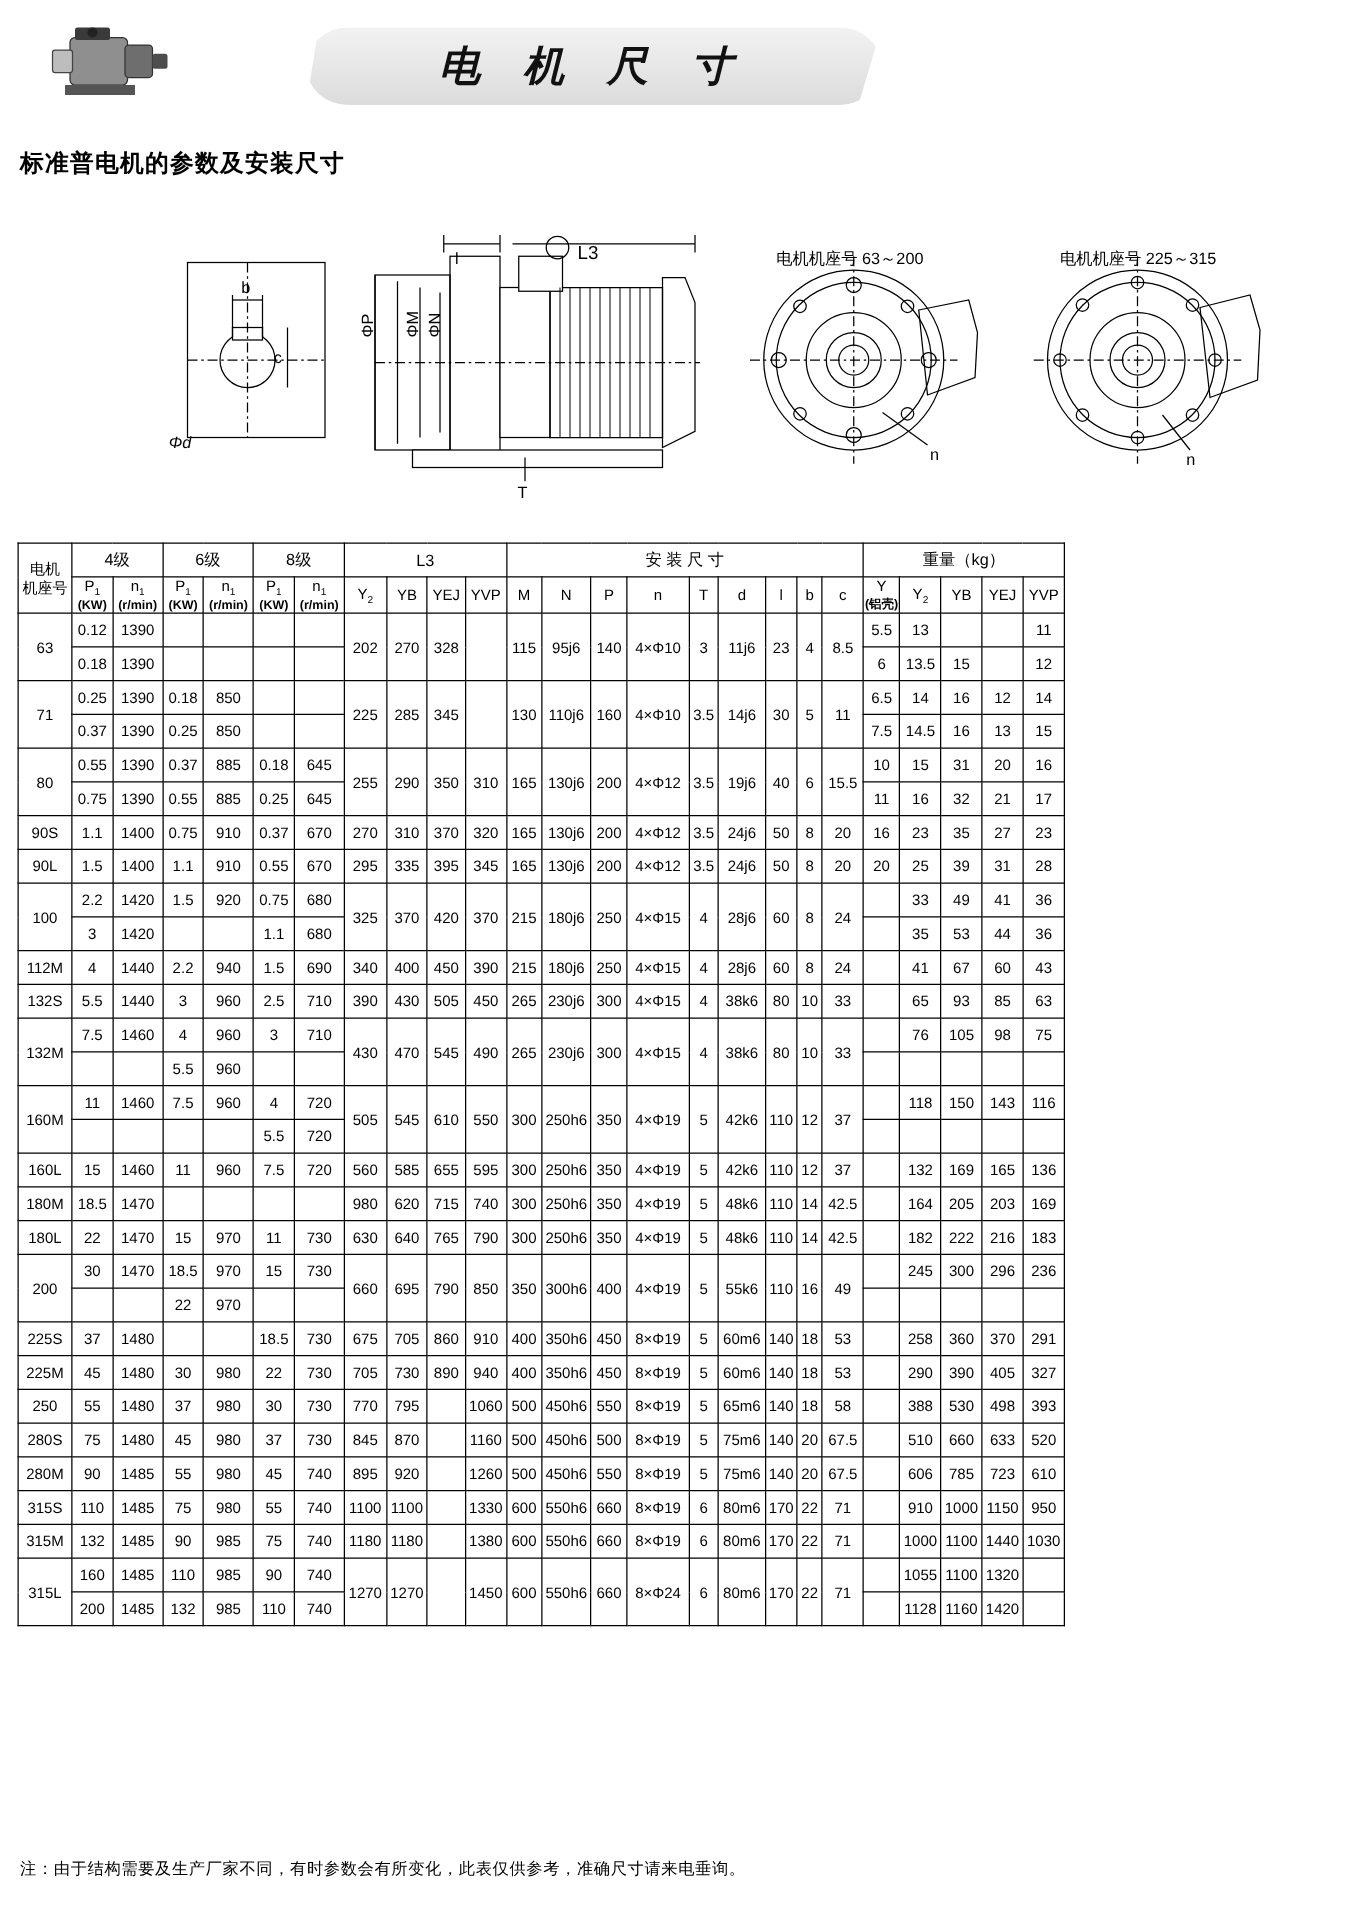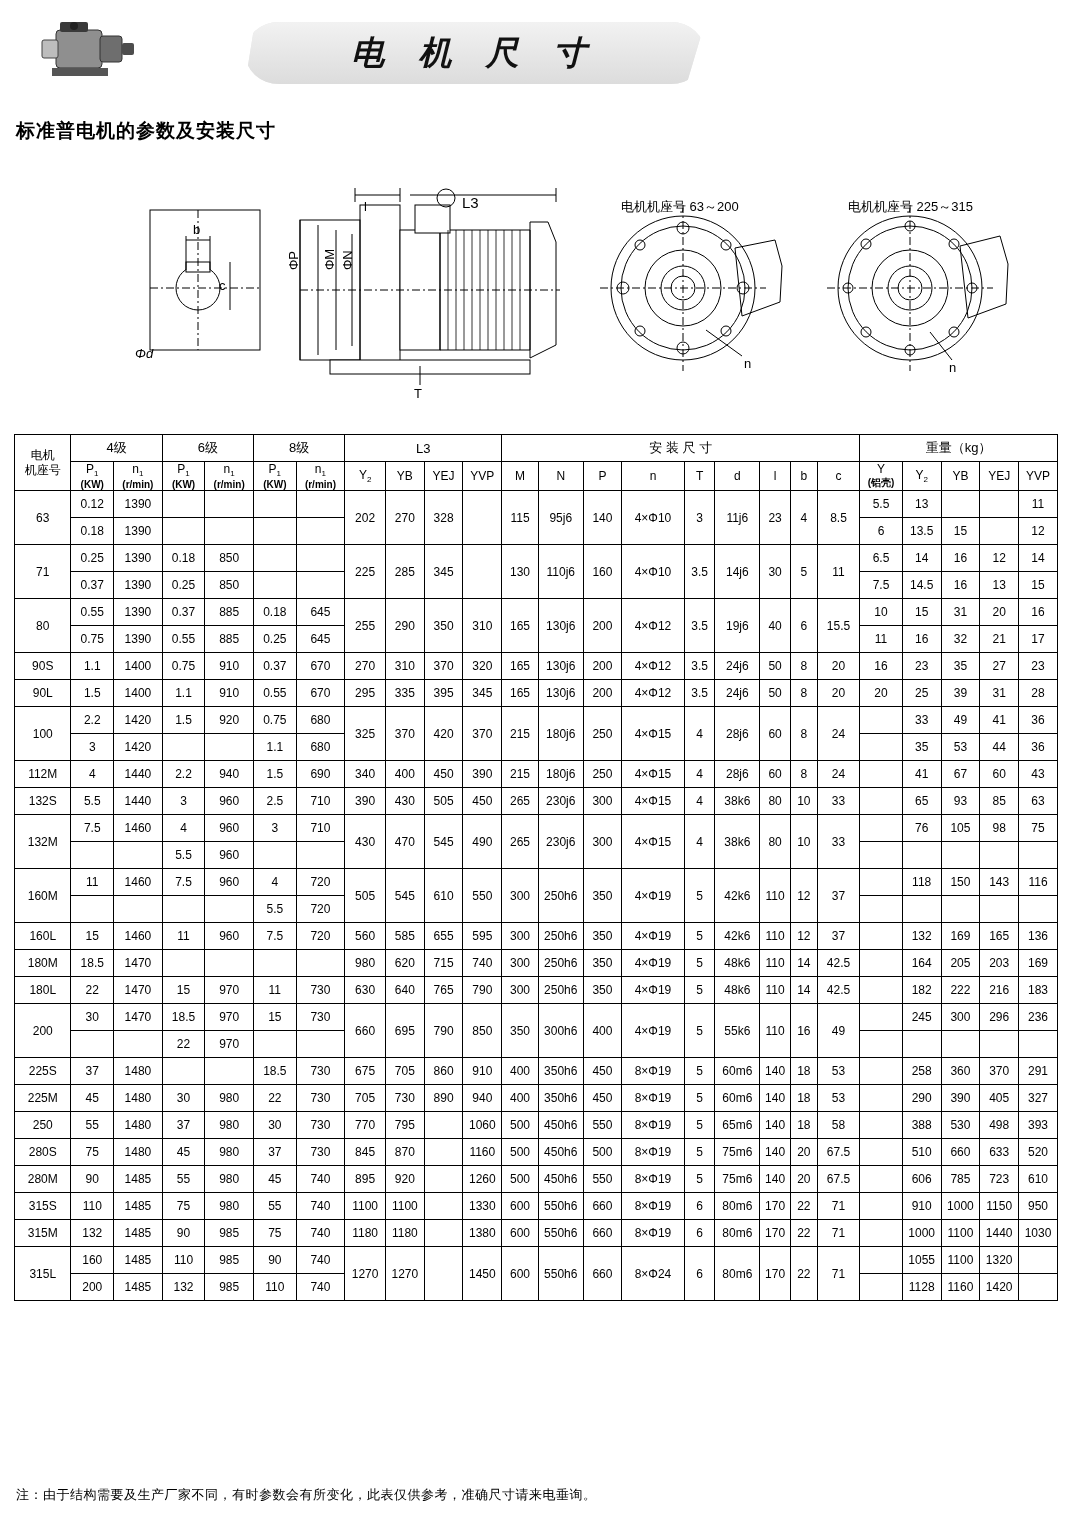--- a/index.html
+++ b/index.html
@@ -33,21 +33,21 @@
     font-size:19px;font-weight:bold;letter-spacing:1px;
   }
   
   .drawings{position:absolute;left:0;top:170px;width:1086px;height:250px;}
   .cap{position:absolute;font-size:13px;}
   
   table.spec{
     position:absolute;left:14px;top:434px;
     border-collapse:collapse;
     font-size:12px;
-    width:1044px;
+    width:838px;
   }
   table.spec td,table.spec th{
     border:1px solid #000;
     text-align:center;vertical-align:middle;
     padding:0;height:26px;font-weight:normal;
   }
   table.spec th{font-weight:normal;}
   .gh{font-size:13px;}
   .small{font-size:10px;font-weight:bold;}
   .sub{font-size:8px;vertical-align:sub;}

